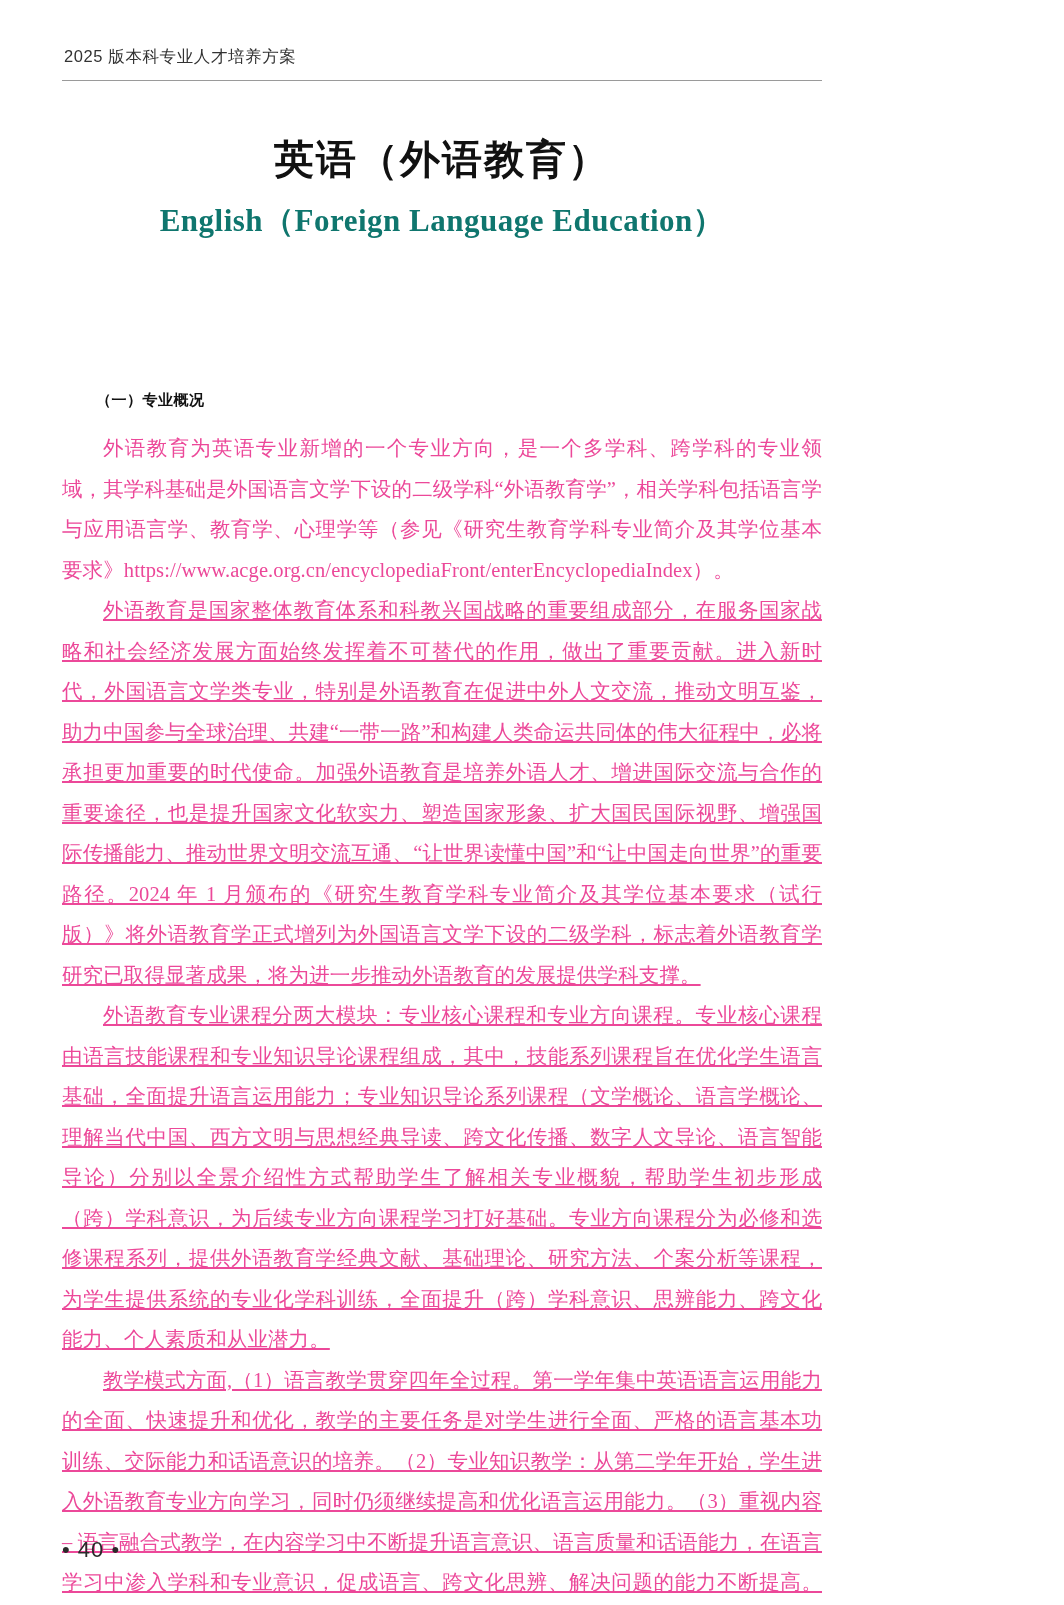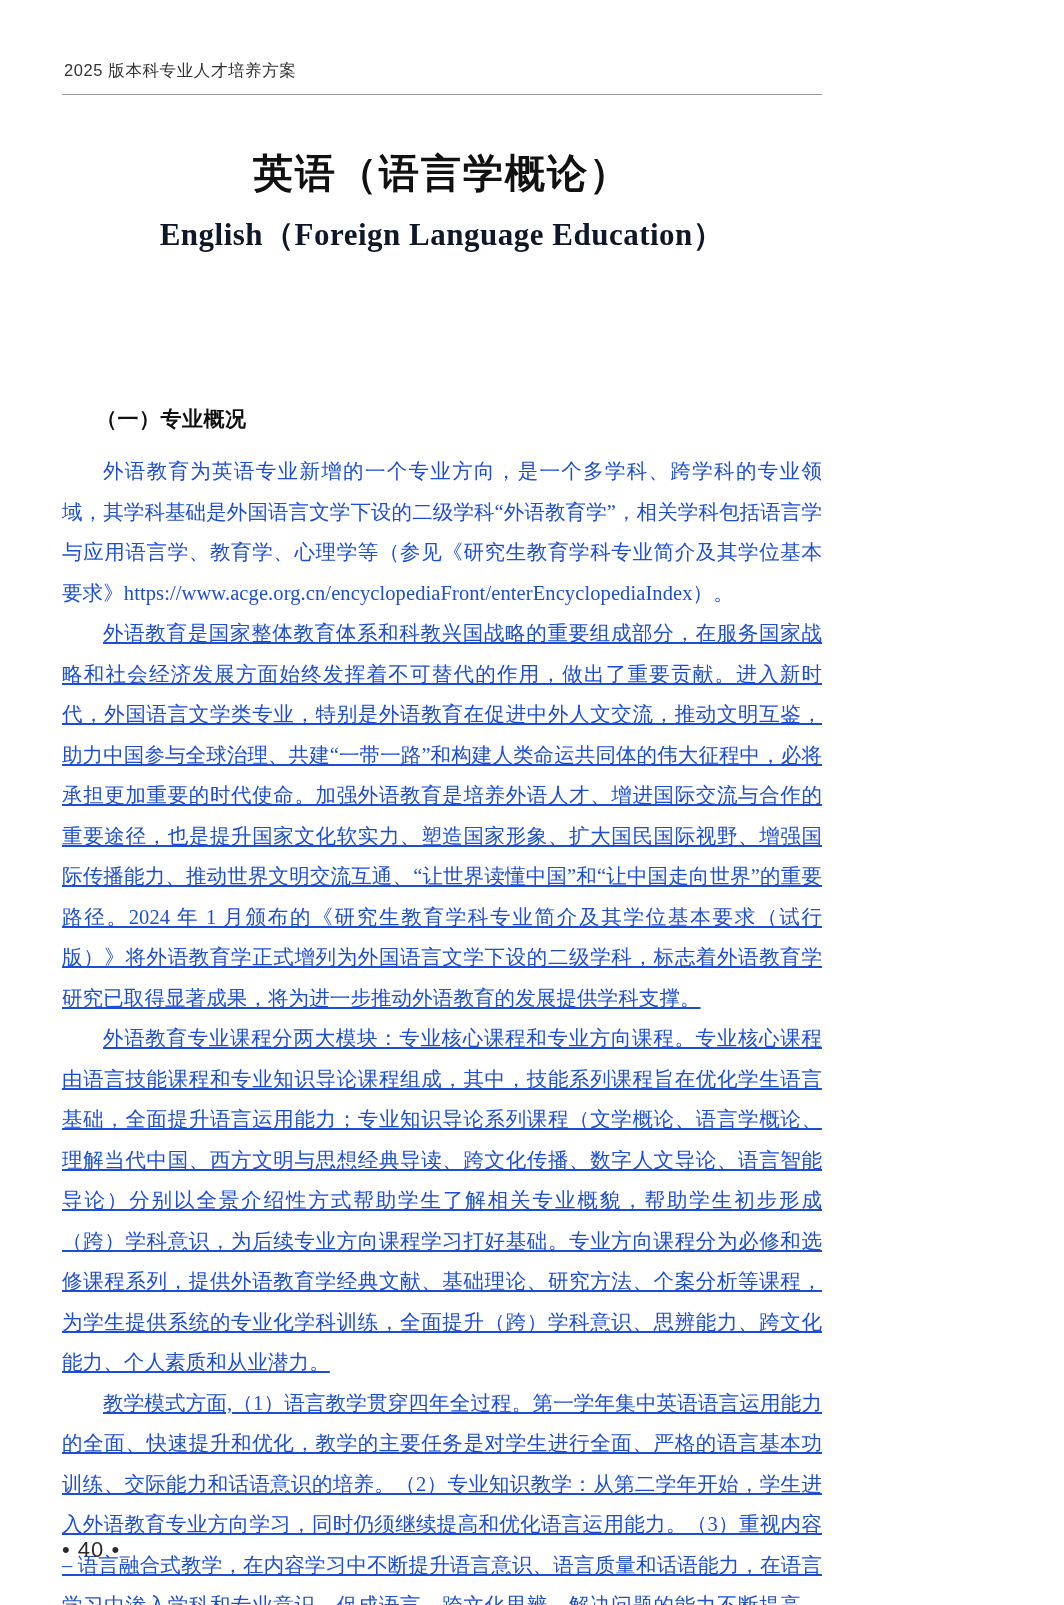--- a/index.html
+++ b/index.html
@@ -12,21 +12,21 @@
     height: 1605px;
     font-family: "Liberation Serif", serif;
     color: #1b1b1b;
     position: relative;
     overflow: hidden;
   }
   .page {
     width: 884px;
     height: 1605px;
     box-sizing: border-box;
-    padding: 60px 62px 0 62px;
+    padding: 46px 62px 0 62px;
     position: relative;
   }
   
   .header {
     font-family: "Liberation Sans", sans-serif;
     font-size: 16.5px;
     color: #333333;
     letter-spacing: 0.6px;
     padding-left: 2px;
     padding-bottom: 12px;
@@ -48,41 +48,41 @@
     font-weight: 700;
     letter-spacing: 2px;
     color: #111111;
     line-height: 1.3;
   }
   .title-en {
     font-family: "Liberation Serif", serif;
     font-size: 31px;
     font-weight: 700;
     letter-spacing: 0.5px;
-    color: #0f172a;
+    color: #0f766e;
     margin-top: 16px;
     line-height: 1.3;
   }
   
   .section {
     margin-top: 150px;
   }
   .section-heading {
     font-family: "Liberation Sans", sans-serif;
-    font-size: 21px;
+    font-size: 15px;
     font-weight: 700;
     color: #111111;
     letter-spacing: 0.5px;
     padding-left: 34px;
   }
   .body-text p {
     font-family: "Liberation Serif", serif;
     font-size: 20.5px;
     line-height: 40.5px;
-    color: #1d4ed8;
+    color: #ec4899;
     margin: 0;
     text-align: justify;
     text-justify: inter-ideograph;
     text-indent: 2em;
     letter-spacing: 0.1px;
   }
   .body-text p:first-child {
     margin-top: 18px;
   }
   .body-text p + p {
@@ -102,21 +102,21 @@
 </style>
 </head>
 <body>
 
 <div class="page">
 
   <div class="header">2025 版本科专业人才培养方案</div>
   <hr class="header-rule">
 
   <div class="title-block">
-    <div class="title-cn">英语（语言学概论）</div>
+    <div class="title-cn">英语（外语教育）</div>
     <div class="title-en">English（Foreign Language Education）</div>
   </div>
 
   <div class="section">
     <div class="section-heading">（一）专业概况</div>
     <div class="body-text">
       <p>外语教育为英语专业新增的一个专业方向，是一个多学科、跨学科的专业领域，其学科基础是外国语言文学下设的二级学科“外语教育学”，相关学科包括语言学与应用语言学、教育学、心理学等（参见《研究生教育学科专业简介及其学位基本要求》https://www.acge.org.cn/encyclopediaFront/enterEncyclopediaIndex）。</p>
       <p>外语教育是国家整体教育体系和科教兴国战略的重要组成部分，在服务国家战略和社会经济发展方面始终发挥着不可替代的作用，做出了重要贡献。进入新时代，外国语言文学类专业，特别是外语教育在促进中外人文交流，推动文明互鉴，助力中国参与全球治理、共建“一带一路”和构建人类命运共同体的伟大征程中，必将承担更加重要的时代使命。加强外语教育是培养外语人才、增进国际交流与合作的重要途径，也是提升国家文化软实力、塑造国家形象、扩大国民国际视野、增强国际传播能力、推动世界文明交流互通、“让世界读懂中国”和“让中国走向世界”的重要路径。2024 年 1 月颁布的《研究生教育学科专业简介及其学位基本要求（试行版）》将外语教育学正式增列为外国语言文学下设的二级学科，标志着外语教育学研究已取得显著成果，将为进一步推动外语教育的发展提供学科支撑。</p>
       <p>外语教育专业课程分两大模块：专业核心课程和专业方向课程。专业核心课程由语言技能课程和专业知识导论课程组成，其中，技能系列课程旨在优化学生语言基础，全面提升语言运用能力；专业知识导论系列课程（文学概论、语言学概论、理解当代中国、西方文明与思想经典导读、跨文化传播、数字人文导论、语言智能导论）分别以全景介绍性方式帮助学生了解相关专业概貌，帮助学生初步形成（跨）学科意识，为后续专业方向课程学习打好基础。专业方向课程分为必修和选修课程系列，提供外语教育学经典文献、基础理论、研究方法、个案分析等课程，为学生提供系统的专业化学科训练，全面提升（跨）学科意识、思辨能力、跨文化能力、个人素质和从业潜力。</p>
       <p>教学模式方面,（1）语言教学贯穿四年全过程。第一学年集中英语语言运用能力的全面、快速提升和优化，教学的主要任务是对学生进行全面、严格的语言基本功训练、交际能力和话语意识的培养。（2）专业知识教学：从第二学年开始，学生进入外语教育专业方向学习，同时仍须继续提高和优化语言运用能力。（3）重视内容 – 语言融合式教学，在内容学习中不断提升语言意识、语言质量和话语能力，在语言学习中渗入学科和专业意识，促成语言、跨文化思辨、解决问题的能力不断提高。课程全部用英文授课，毕业论文用英文撰写。（4）强化数智赋能专业教学理念，使用智能评</p>

